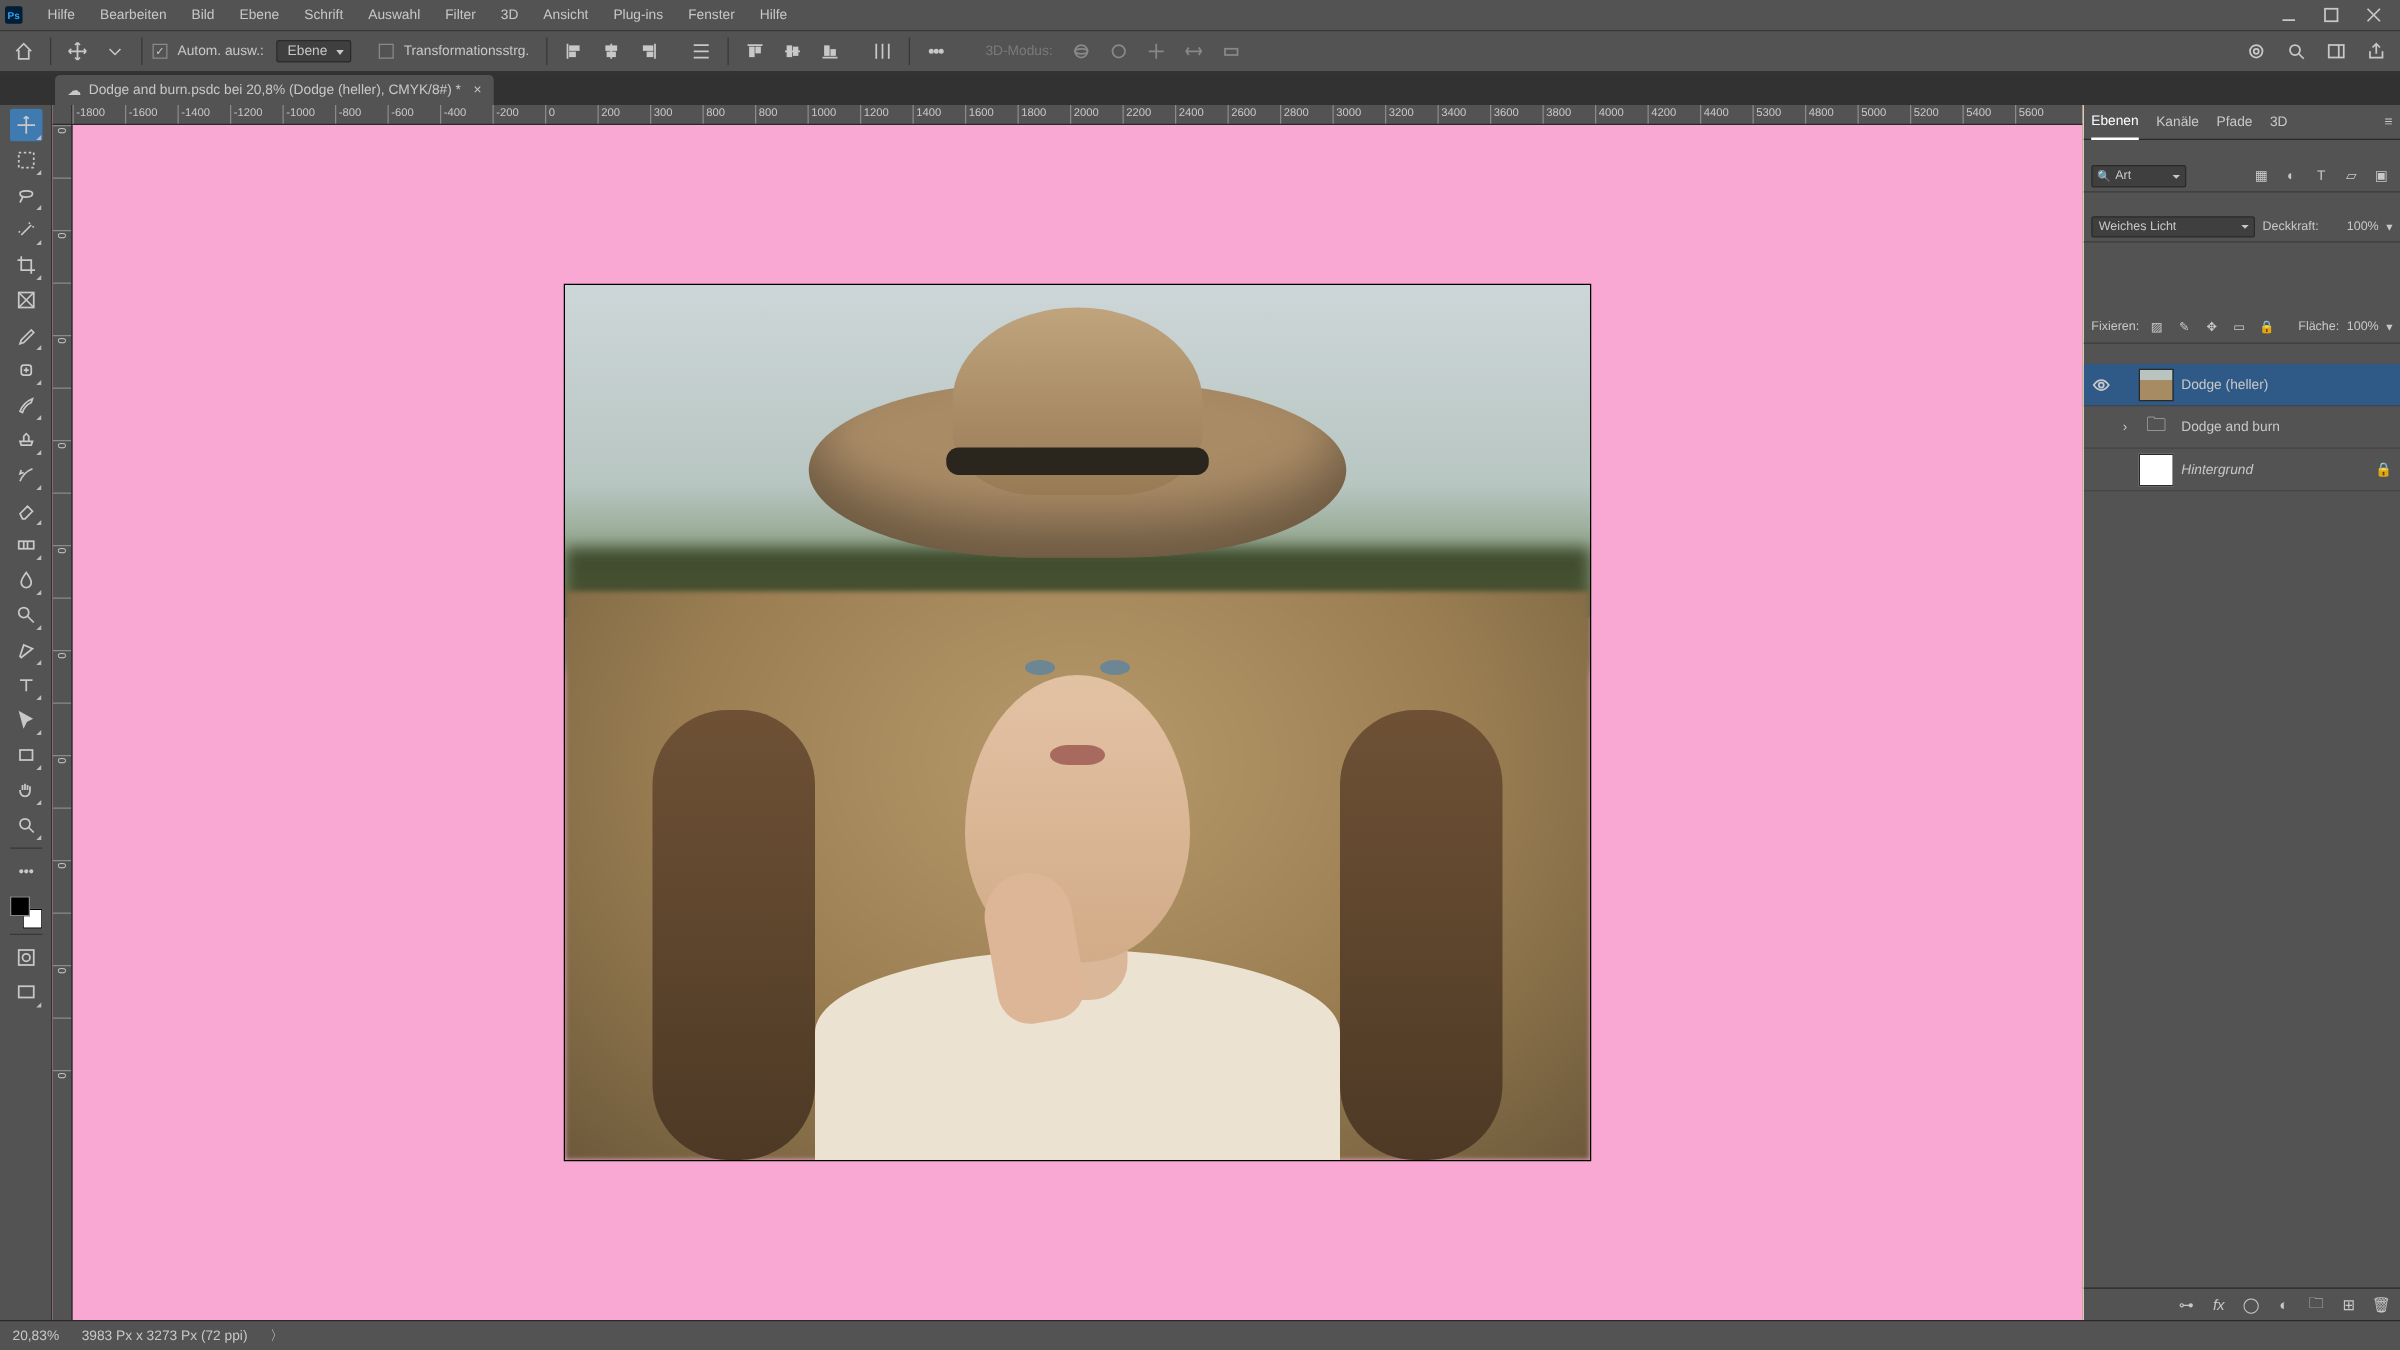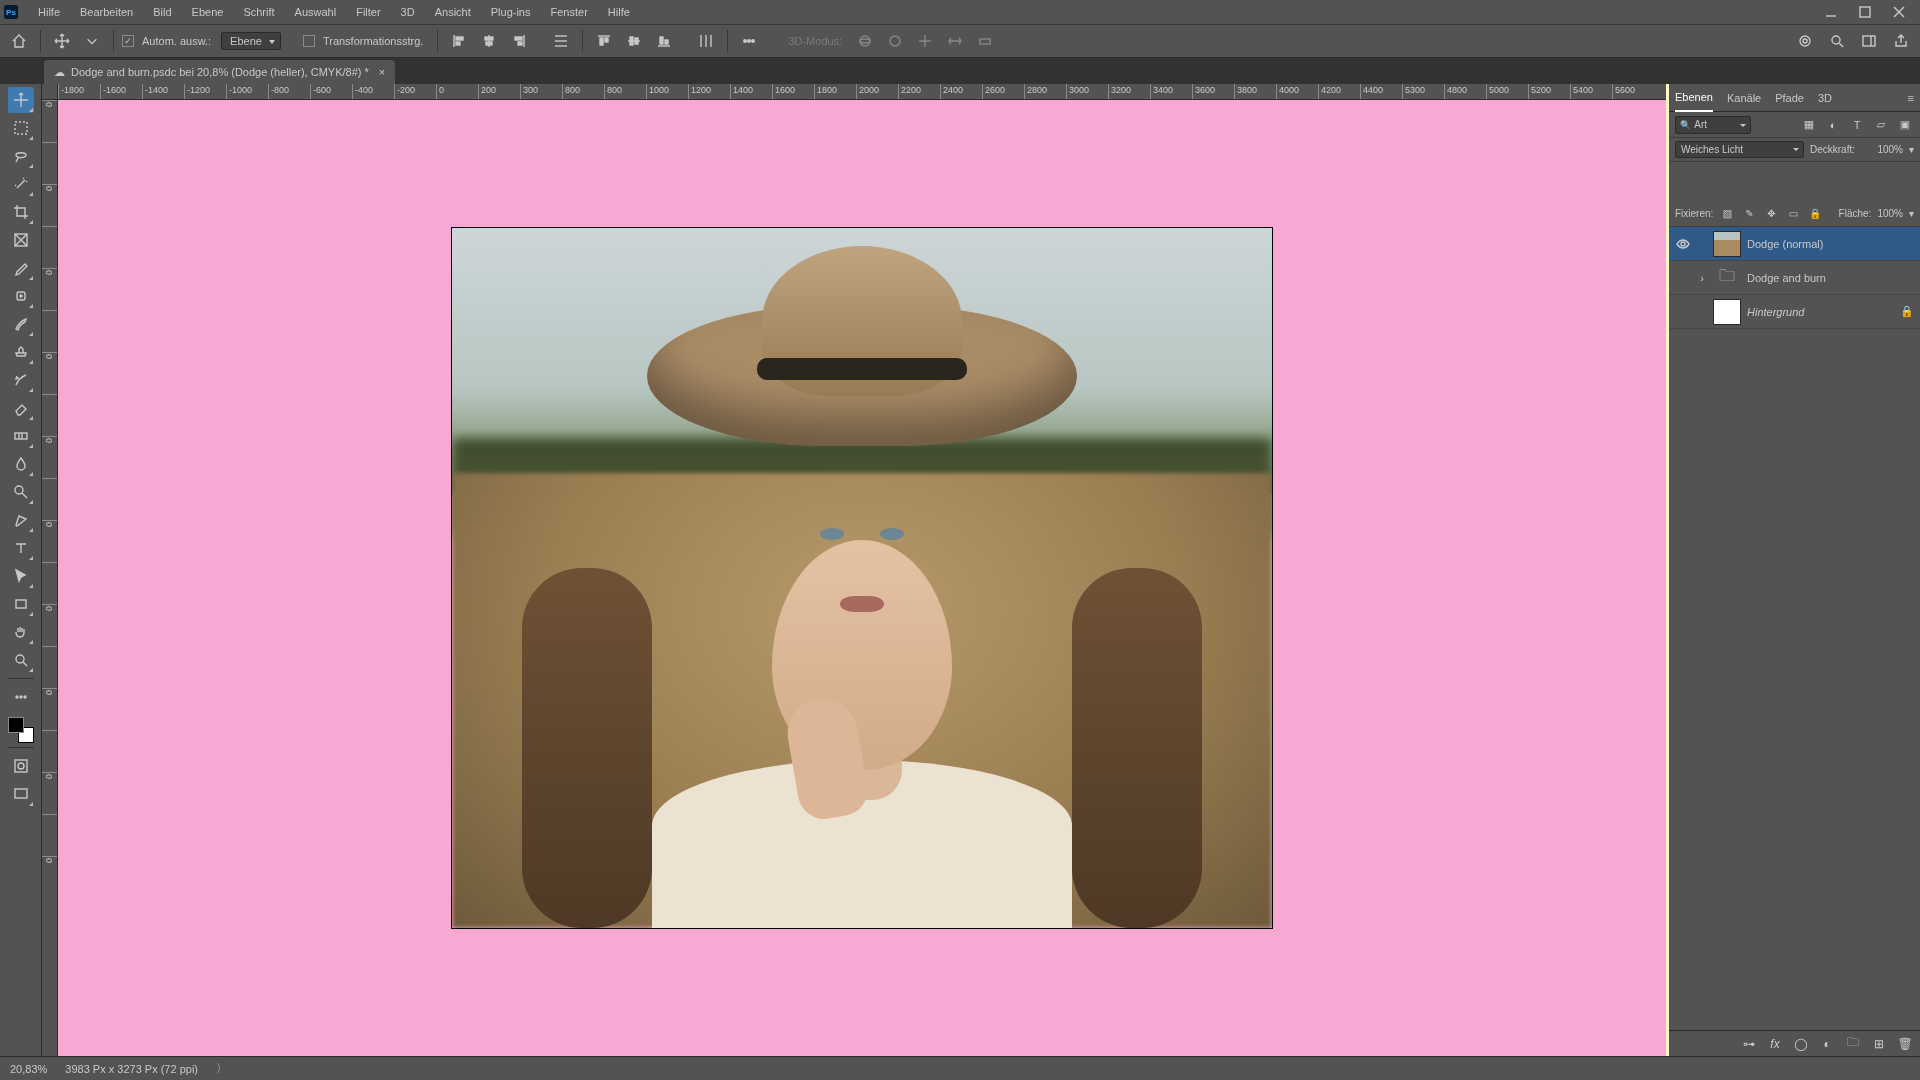--- a/index.html
+++ b/index.html
@@ -68,21 +68,21 @@
 .photo .hat { position:absolute; top:18px; left:50%; transform:translateX(-50%); width:430px; height:230px;}
 .photo .hat-brim { position:absolute; bottom:30px; left:0; right:0; height:140px; background:#a98b66; border-radius:50%/60%; box-shadow:inset 0 -30px 40px rgba(0,0,0,.35);}
 .photo .hat-crown { position:absolute; top:0; left:50%; transform:translateX(-50%); width:200px; height:150px; background:linear-gradient(#bfa47e,#987a55); border-radius:60% 60% 40% 40%;}
 .photo .hat-band { position:absolute; top:112px; left:50%; transform:translateX(-50%); width:210px; height:22px; background:#2a251d; border-radius:10px;}
 .photo .eyeL,.photo .eyeR{ position:absolute; width:24px; height:12px; background:#6c8693; border-radius:50%; top:300px;}
 .photo .eyeL{left:calc(50% - 42px);} .photo .eyeR{left:calc(50% + 18px);}
 .photo .lips{ position:absolute; top:368px; left:50%; transform:translateX(-50%); width:44px; height:16px; background:#a86a5e; border-radius:40%/60%;}
 .photo .hand{ position:absolute; bottom:110px; left:calc(50% - 70px); width:70px; height:120px; background:#dcb697; border-radius:40px 40px 30px 30px; transform:rotate(-10deg);}
 
 
-#right-panel { width: 254px; background: #535353; border-left:3px solid #fef9c3; display:flex; flex-direction:column;}
+#right-panel { width: 254px; background: #535353; border-left:1px solid #fef9c3; display:flex; flex-direction:column;gap:16px;}
 #right-panel .ptabs { height:28px; display:flex; align-items:center; padding:0 6px; gap:14px; border-bottom:1px solid #2a2a2a; font-size:11px;}
 #right-panel .ptab { cursor:pointer; height:28px; display:flex; align-items:center;}
 #right-panel .ptab.on { color:#fff; border-bottom:2px solid #fff;}
 #right-panel .ptab-menu { margin-left:auto; cursor:pointer;}
 #right-panel .search-row { height:26px; display:flex; align-items:center; padding:0 6px; gap:6px; border-bottom:1px solid #3d3d3d;}
 #right-panel .search-row .sdd { flex:0 0 76px; background:#3f3f3f; border:1px solid #2a2a2a; height:18px; display:flex; align-items:center; padding:0 4px; font-size:10px; position:relative; border-radius:2px;}
 #right-panel .search-row .sdd::before{content:"🔍"; font-size:9px; margin-right:3px;}
 #right-panel .search-row .sdd::after{content:""; position:absolute; right:4px; top:7px; border-left:3px solid transparent; border-right:3px solid transparent; border-top:3px solid #c8c8c8;}
 #right-panel .search-row .sico{ width:18px; height:18px; display:flex; align-items:center; justify-content:center; cursor:pointer; font-size:11px;}
 #right-panel .mode-row { height:24px; display:flex; align-items:center; padding:0 6px; gap:6px; border-bottom:1px solid #3d3d3d; font-size:10px;}
@@ -695,21 +695,21 @@
     <div id="layers">
         <div class="layer sel">
           <div class="vis">
             <svg viewBox="0 0 16 16">
               <path d="M2 8c2-3 4-4 6-4s4 1 6 4c-2 3-4 4-6 4s-4-1-6-4z"></path>
               <circle cx="8" cy="8" r="2"></circle>
             </svg>
           </div>
           <div style="width: 10px;"></div>
           <div class="thumb" style="background: linear-gradient(rgb(185, 196, 192) 35%, rgb(167, 139, 98) 35%);"></div>
-          <div class="lname">Dodge (normal)</div>
+          <div class="lname">Dodge (heller)</div>
         </div>
         <div class="layer">
           <div class="vis"></div>
           <div class="chev">›</div>
           <div class="thumb folder">🗀</div>
           <div class="lname">Dodge and burn</div>
         </div>
         <div class="layer">
           <div class="vis"></div>
           <div style="width: 10px;"></div>

